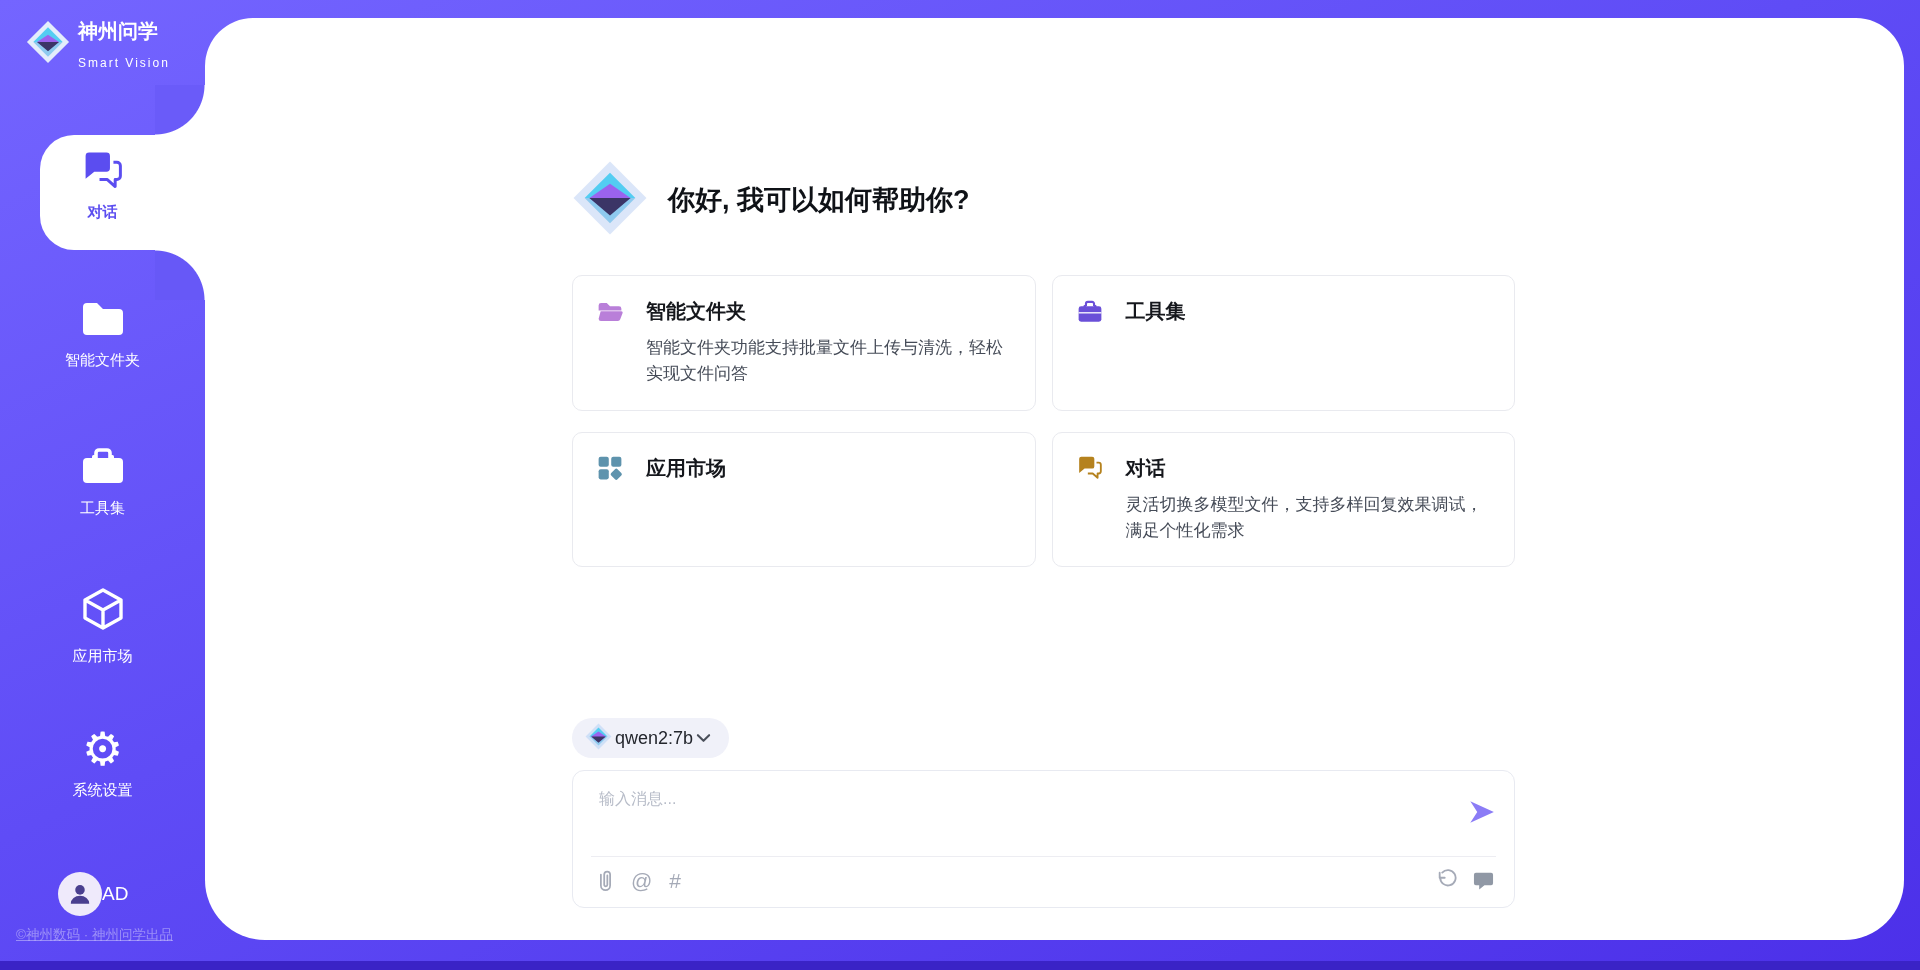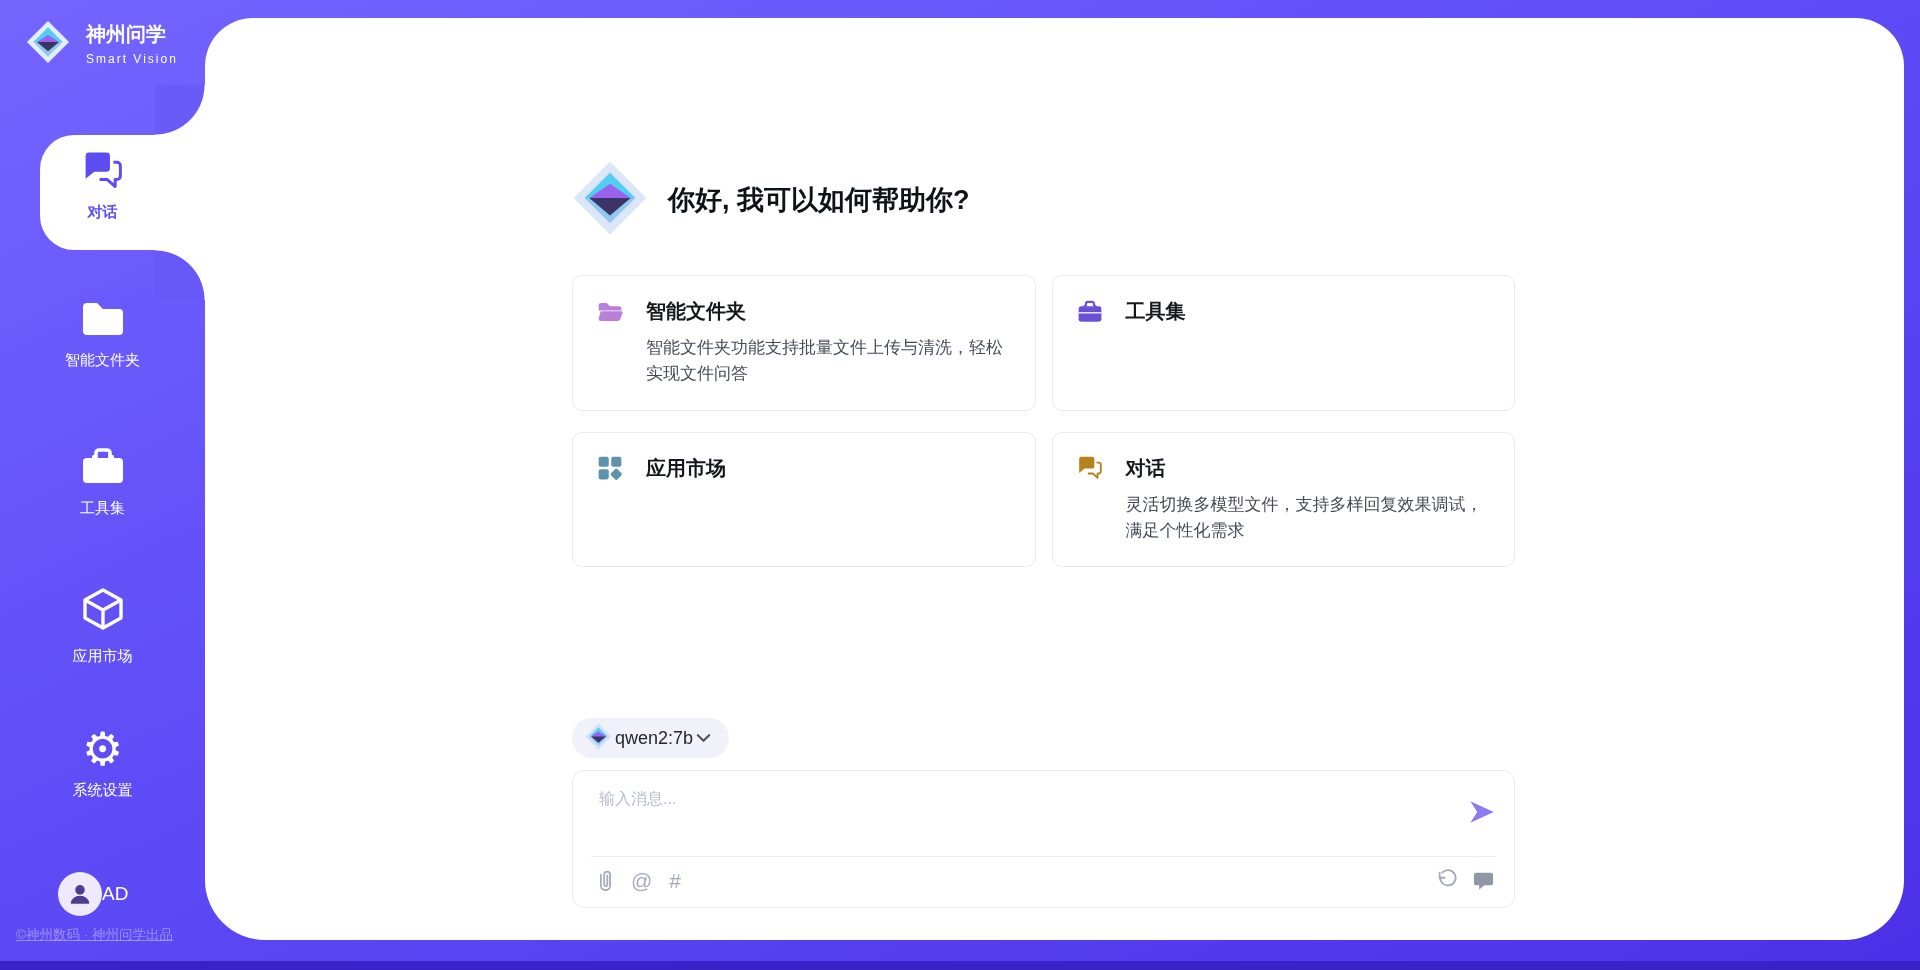--- a/index.html
+++ b/index.html
@@ -25,23 +25,23 @@
   .fillet-top{
     position:absolute;left:155px;top:85px;width:50px;height:50px;
     background:radial-gradient(circle 50px at 0 0,#6a5bf9 0 49px,#ffffff 50px);
   }
   .fillet-bottom{
     position:absolute;left:155px;top:250px;width:50px;height:50px;
     background:radial-gradient(circle 50px at 0 100%,#6758f7 0 49px,#ffffff 50px);
   }
 
   
-  .brand{position:absolute;left:26px;top:20px;display:flex;align-items:center;gap:16px;z-index:3;}
+  .brand{position:absolute;left:26px;top:20px;display:flex;align-items:flex-start;gap:8px;z-index:3;}
   .brand-name{color:#fff;font-size:20px;font-weight:bold;line-height:1.1;}
-  .brand-sub{color:#fff;font-size:12px;letter-spacing:2px;margin-top:7px;}
+  .brand-sub{color:#fff;font-size:12px;letter-spacing:2px;margin-top:14px;}
 
   .nav-item{position:absolute;left:0;width:205px;text-align:center;z-index:3;cursor:pointer;}
   .nav-label{color:#ffffff;font-size:15px;margin-top:9px;}
   .nav-item.active .nav-label{color:#5b4df0;font-weight:bold;}
   .nav-icon{display:inline-block;}
 
   .user-row{position:absolute;left:58px;top:872px;display:flex;align-items:center;z-index:3;cursor:pointer;}
   .avatar{width:44px;height:44px;border-radius:50%;background:#efeafb;display:flex;align-items:center;justify-content:center;}
   .user-name{color:#ffffff;font-size:19px;}
   .sidebar-footer{position:absolute;left:16px;top:926px;color:rgba(255,255,255,.38);font-size:13.5px;z-index:3;text-decoration:underline;}

